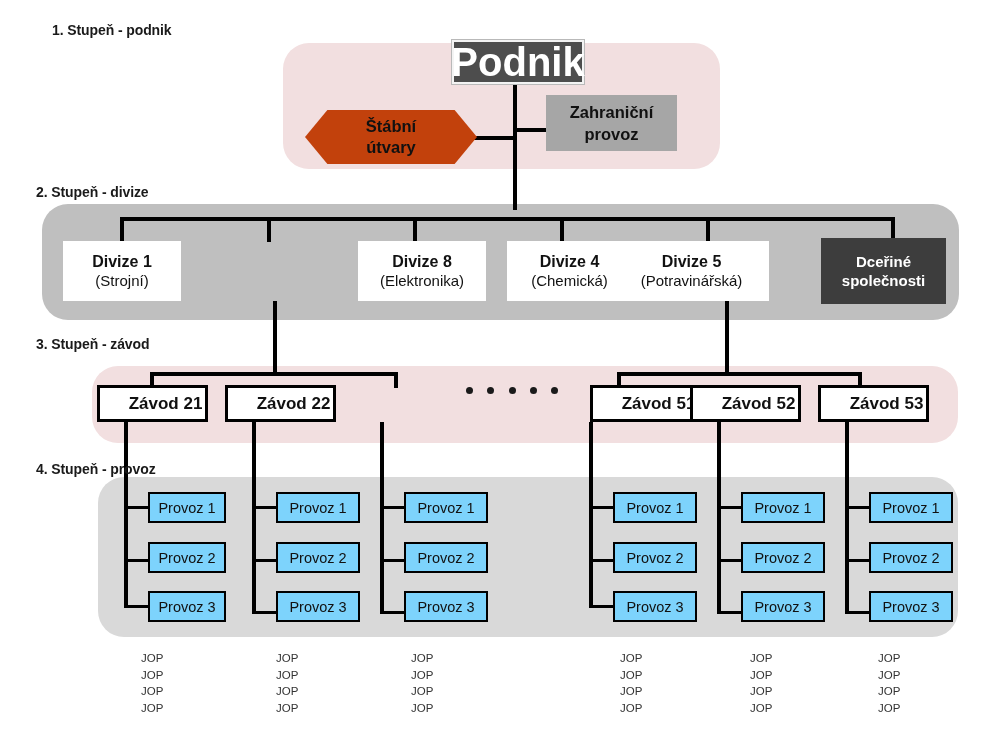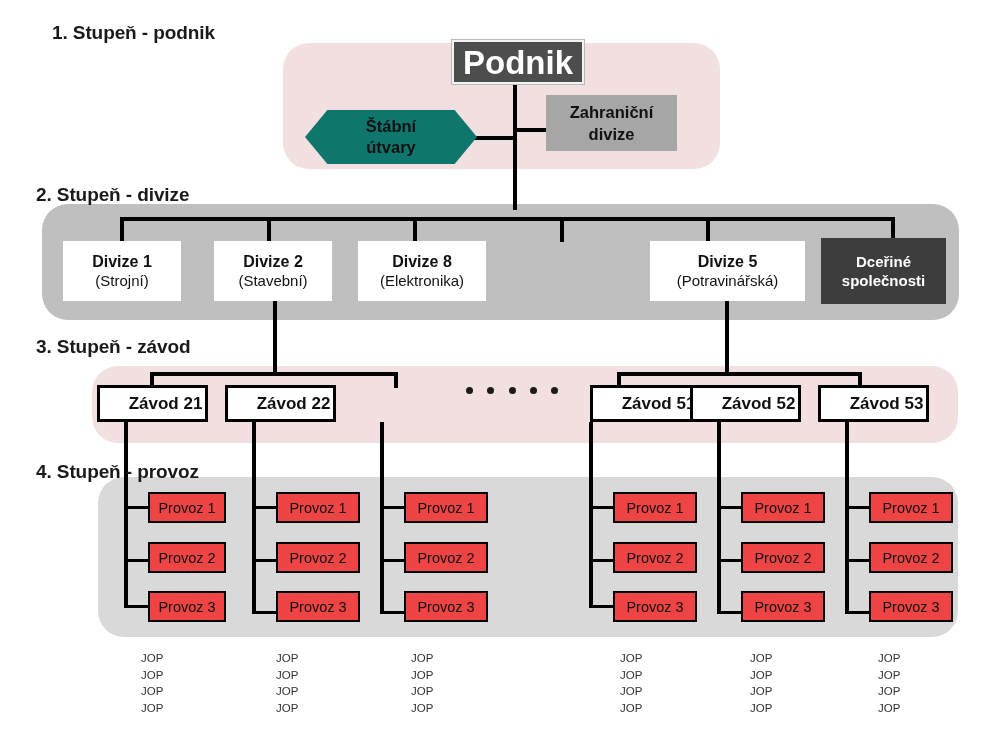--- a/index.html
+++ b/index.html
@@ -15,21 +15,21 @@
     position: relative;
     width: 1001px;
     height: 734px;
     background: #ffffff;
     overflow: hidden;
   }
 
   
   .level-label {
     position: absolute;
-    font-size: 19px;
+    font-size: 14px;
     font-weight: bold;
     color: #1a1a1a;
     white-space: nowrap;
     letter-spacing: -0.1px;
     z-index: 40;
   }
 
   
   .band {
     position: absolute;
@@ -55,21 +55,21 @@
     align-items: center;
     justify-content: center;
     text-align: center;
     z-index: 30;
   }
 
   .box-podnik {
     background: #4d4d4d;
     border: 2px solid #f3f3f3;
     color: #ffffff;
-    font-size: 33px;
+    font-size: 40px;
     font-weight: bold;
     letter-spacing: 0px;
     line-height: 1;
     box-shadow: 0 0 0 1px #b9b9b9;
     text-align: center;
   }
 
   .box-zahranicni {
     background: #a6a6a6;
     color: #111111;
@@ -78,21 +78,21 @@
     line-height: 1.35;
   }
 
   .hexwrap {
     position: absolute;
     z-index: 30;
   }
   .hex {
     width: 100%;
     height: 100%;
-    background: #0f766e;
+    background: #c2410c;
     clip-path: polygon(13% 0%, 87% 0%, 100% 50%, 87% 100%, 13% 100%, 0% 50%);
     display: flex;
     flex-direction: column;
     align-items: center;
     justify-content: center;
     color: #111111;
     font-size: 16.5px;
     font-weight: bold;
     line-height: 1.3;
     text-align: center;
@@ -123,21 +123,21 @@
   .box-zavod {
     background: #ffffff;
     border: 3px solid #000000;
     color: #111111;
     font-size: 17px;
     font-weight: bold;
     padding-left: 26px;
   }
 
   .box-provoz {
-    background: #ef4444;
+    background: #7dd3fc;
     border: 2.5px solid #000000;
     color: #111111;
     font-size: 14.5px;
     font-weight: normal;
   }
 
   
   .dots {
     position: absolute;
     display: flex;
@@ -179,21 +179,21 @@
   <div class="ln" style="left:513px; top:83px; width:4px; height:127px;"></div>
 
   <div class="ln" style="left:516px; top:128px; width:33px; height:4px;"></div>
 
   <div class="ln" style="left:473px; top:136px; width:42px; height:4px;"></div>
 
   <div class="box box-podnik" style="left:452px; top:40px; width:132px; height:44px;">Podnik</div>
 
   <div class="box box-zahranicni" style="left:546px; top:95px; width:131px; height:56px;">
     <span>Zahraniční</span>
-    <span>divize</span>
+    <span>provoz</span>
   </div>
 
   <div class="hexwrap" style="left:305px; top:110px; width:172px; height:54px;">
     <div class="hex">
       <span>Štábní</span>
       <span>útvary</span>
     </div>
   </div>
 
   <div class="level-label" style="left:36px; top:184px;">2. Stupeň - divize</div>
@@ -206,29 +206,29 @@
   <div class="ln" style="left:267px; top:217px; width:4px; height:25px;"></div>
   <div class="ln" style="left:413px; top:217px; width:4px; height:25px;"></div>
   <div class="ln" style="left:560px; top:217px; width:4px; height:25px;"></div>
   <div class="ln" style="left:706px; top:217px; width:4px; height:25px;"></div>
   <div class="ln" style="left:891px; top:217px; width:4px; height:25px;"></div>
 
   <div class="box box-divize" style="left:63px; top:241px; width:118px; height:60px;">
     <span class="d-title">Divize 1</span>
     <span class="d-sub">(Strojní)</span>
   </div>
-  <div class="box box-divize" style="left:214px; top:241px; width:118px; height:60px;">
-    <span class="d-title">Divize 2</span>
-    <span class="d-sub">(Stavební)</span>
-  </div>
   <div class="box box-divize" style="left:358px; top:241px; width:128px; height:60px;">
     <span class="d-title">Divize 8</span>
     <span class="d-sub">(Elektronika)</span>
   </div>
-  <div class="box box-divize" style="left:650px; top:241px; width:155px; height:60px;">
+  <div class="box box-divize" style="left:507px; top:241px; width:125px; height:60px;">
+    <span class="d-title">Divize 4</span>
+    <span class="d-sub">(Chemická)</span>
+  </div>
+  <div class="box box-divize" style="left:614px; top:241px; width:155px; height:60px;">
     <span class="d-title">Divize 5</span>
     <span class="d-sub">(Potravinářská)</span>
   </div>
 
   <div class="box box-dcerine" style="left:821px; top:238px; width:125px; height:66px;">
     <span>Dceřiné</span>
     <span>společnosti</span>
   </div>
 
   <div class="ln" style="left:273px; top:301px; width:4px; height:73px;"></div>

